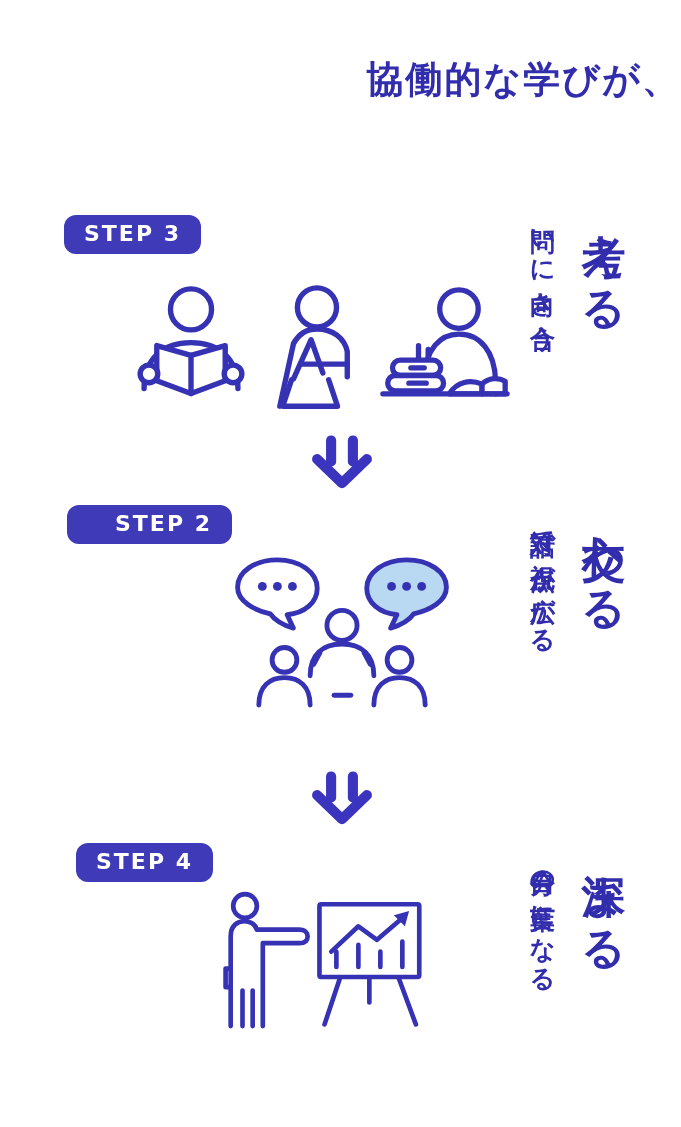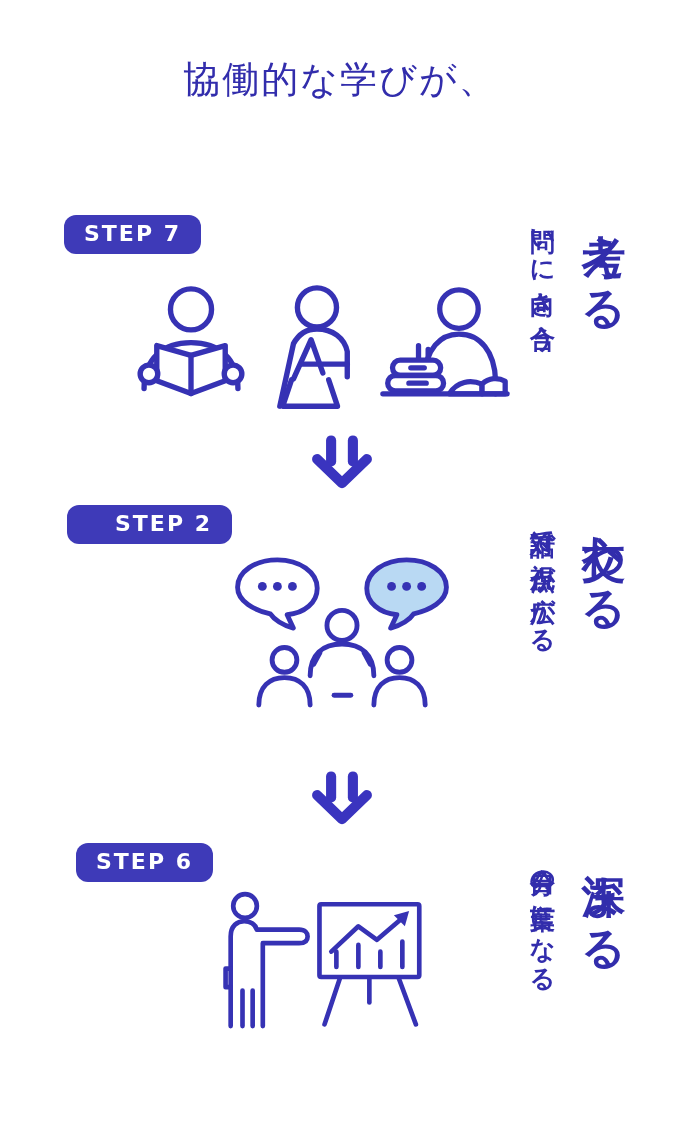--- a/index.html
+++ b/index.html
@@ -12,21 +12,21 @@
     --background:#ffffff;
   }
   *{margin:0;padding:0;box-sizing:border-box;}
   body{background:#fff;font-family:"DejaVu Sans","Liberation Sans",sans-serif;}
   .canvas{
     position:relative;width:681px;height:1127px;background:var(--background);
     overflow:hidden;color:var(--text);
   }
   .title{
     position:absolute;top:52px;left:0;width:100%;
-    text-align:center;font-size:37px;font-weight:400;color:var(--text);
+    text-align:right;font-size:37px;font-weight:700;color:var(--text);
     line-height:1.5;letter-spacing:2px;
   }
   .badge{
     position:absolute;display:inline-block;background:var(--badge-bg);
     color:var(--badge-text);font-weight:700;font-size:22px;letter-spacing:2px;
     padding:6px 20px 7px 20px;border-radius:12px;line-height:1.2;
   }
   .badge1{left:64px;top:215px;}
   .badge2{left:67px;top:505px;padding-left:48px;}
   .badge3{left:76px;top:843px;}
@@ -56,21 +56,21 @@
 </style>
 </head>
 <body>
 
 <div class="canvas">
 
   <div class="title">
     <div>協働的な学びが、</div>
   </div>
 
-  <div class="badge badge1">STEP 7</div>
+  <div class="badge badge1">STEP 3</div>
 
   <div class="icon-row1">
 
     <svg width="118" height="132" viewBox="0 0 120 135">
       <circle class="stroke" cx="60" cy="27" r="21"></circle>
       <path class="stroke" d="M12 108 C12 77 32 61 60 61 C88 61 108 77 108 108"></path>
       <path class="stroke-w" d="M60 74 L25 64 L25 100 L60 113 L95 100 L95 64 L60 74 Z"></path>
       <path class="stroke" d="M60 74 L60 113"></path>
       <circle class="stroke-w" cx="17" cy="93" r="9"></circle>
       <circle class="stroke-w" cx="103" cy="93" r="9"></circle>
@@ -151,21 +151,21 @@
   </div>
 
   <svg class="arrow arrow2" width="70" height="66" viewBox="0 0 90 72">
     <g stroke="var(--arrow)" stroke-width="13" stroke-linecap="round" stroke-linejoin="round" fill="none">
       <path d="M31 7 V34"></path>
       <path d="M59 7 V34"></path>
       <path d="M13 31 L45 62 L77 31"></path>
     </g>
   </svg>
 
-  <div class="badge badge3">STEP 6</div>
+  <div class="badge badge3">STEP 4</div>
 
   <div class="icon-step3">
     <svg width="212" height="148" viewBox="0 0 250 175">
       <g class="stroke">
 
         <circle cx="34" cy="26" r="14"></circle>
         <path d="M17 168 V62 C17 49 25 44 33 44 C41 44 46 48 48 54 H98 C105 54 108 58 108 62 C108 67 105 70 98 70 H55 V168"></path>
         <path d="M17 100 H11 V122 H17"></path>
         <path d="M31 168 V126 M43 168 V126"></path>
 

